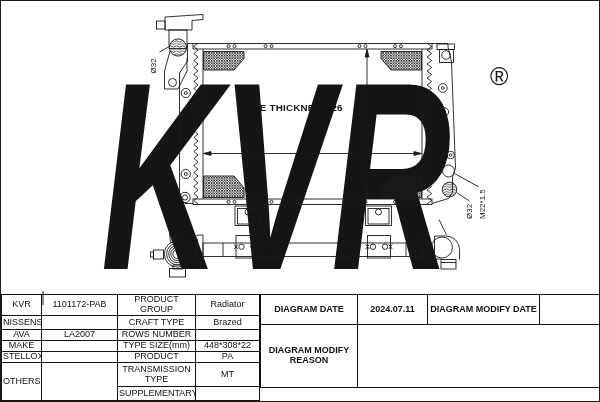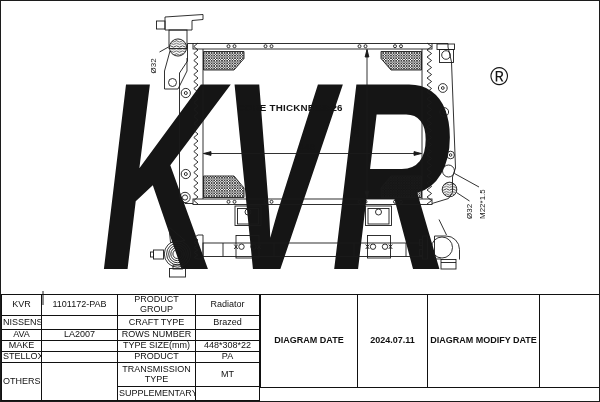--- a/index.html
+++ b/index.html
@@ -262,17 +262,21 @@
           <col style="width:112px">
           <col style="width:60px">
         </colgroup>
       <tbody>
           <tr style="height:11px">
         <td>DIAGRAM DATE</td>
         <td>2024.07.11</td>
         <td>DIAGRAM MODIFY DATE</td>
         <td></td>
       </tr>
+      <tr style="height:23px">
+        <td>DIAGRAM MODIFY REASON</td>
+        <td colspan="3"></td>
+      </tr>
     </tbody>
       </table>
   </div>
 
 </div>
 
 </body></html>

